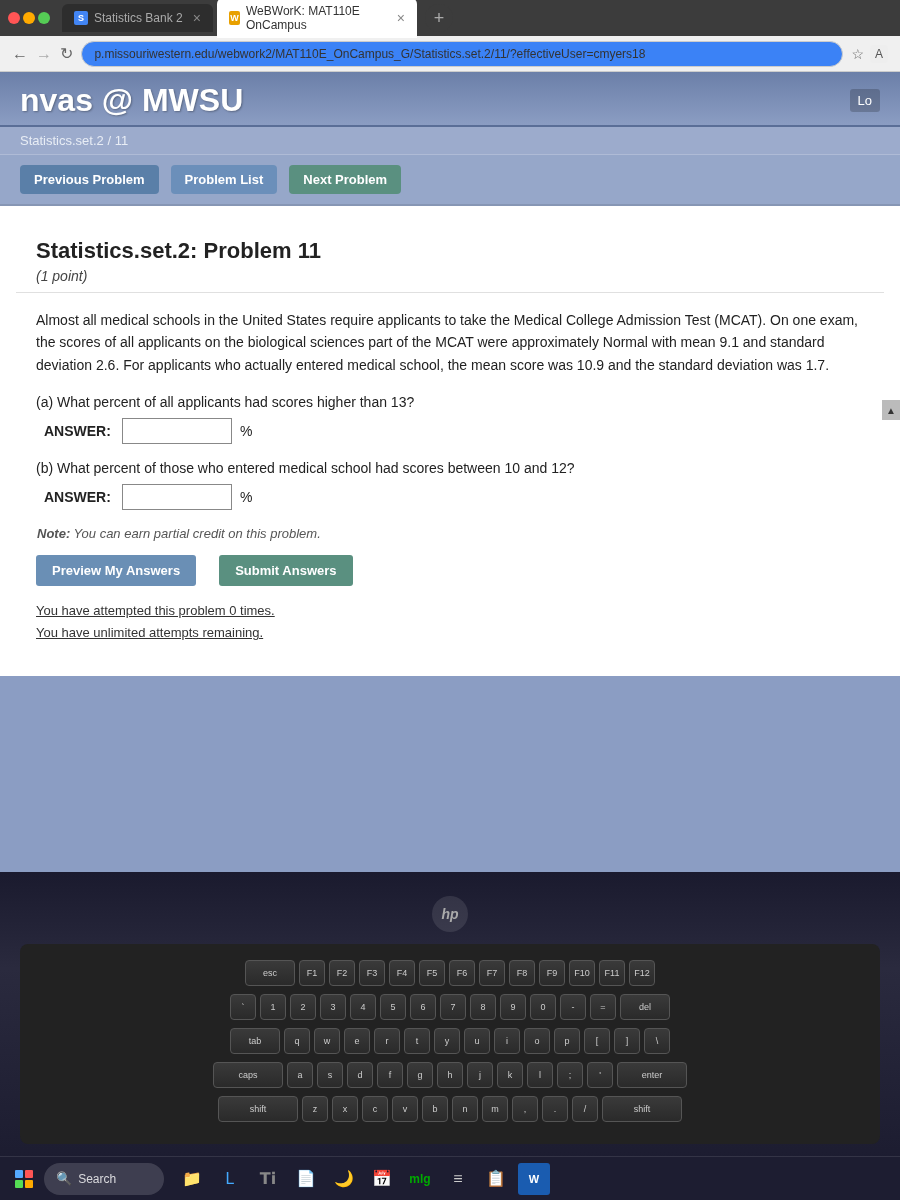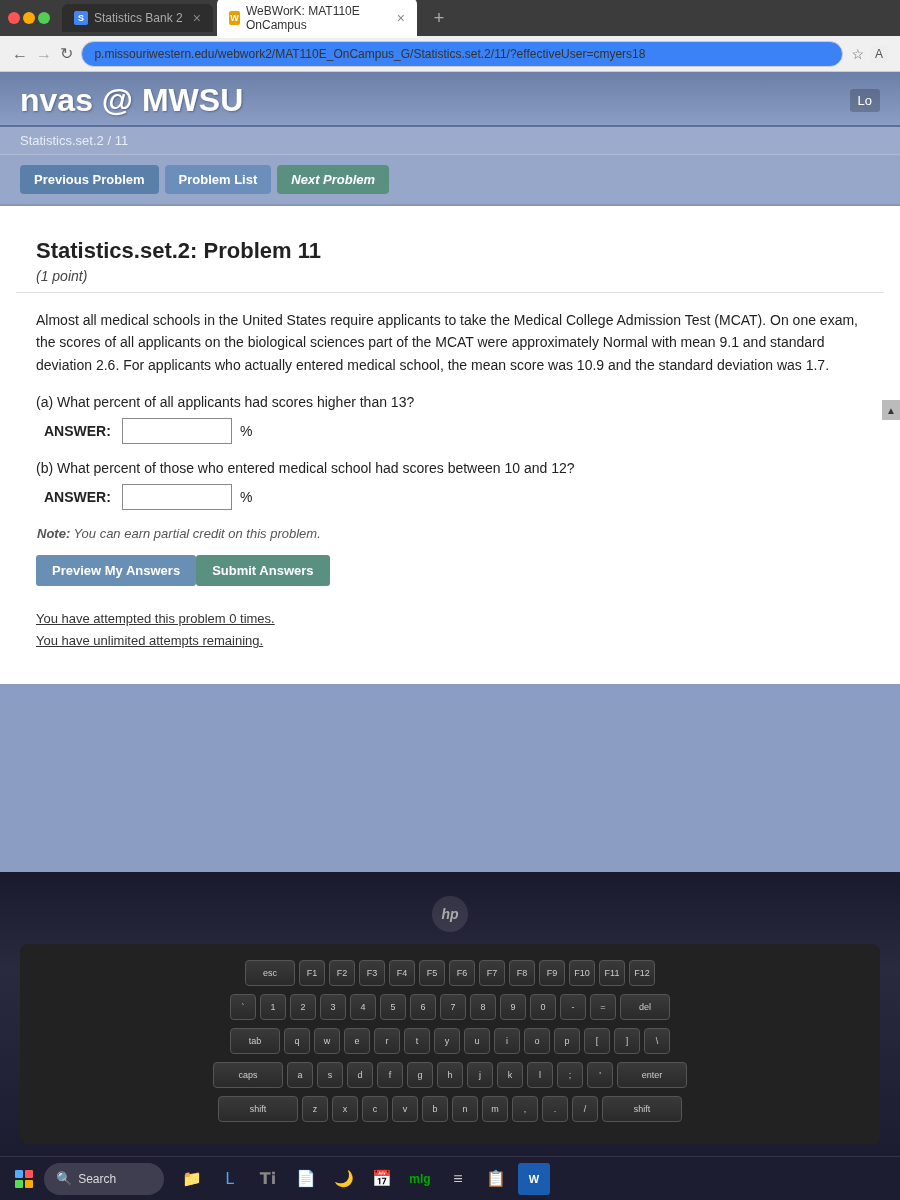--- a/index.html
+++ b/index.html
@@ -134,38 +134,38 @@
       padding: 6px 20px;
       font-size: 13px;
       color: #e8edf5;
       border-bottom: 1px solid rgba(255,255,255,0.2);
     }
 
     
     .nav-buttons {
       padding: 10px 20px;
       display: flex;
-      gap: 6px;
+      gap: 12px;
       background: rgba(255,255,255,0.1);
       border-bottom: 2px solid rgba(0,0,0,0.1);
     }
 
     .btn-nav {
       padding: 7px 14px;
       font-size: 13px;
       font-weight: 600;
       border: none;
       border-radius: 4px;
       cursor: pointer;
       color: white;
     }
 
     .btn-previous { background: #5a7fa8; }
     .btn-list { background: #6b8fba; }
-    .btn-next { background: #5a9080; font-style: italic; }
+    .btn-next { background: #5a9080; }
 
     
     .problem-area {
       background: white;
       margin: 0;
       padding: 16px;
     }
 
     .problem-header {
       background: white;
@@ -238,22 +238,22 @@
 
     .note-text {
       font-size: 13px;
       color: #555;
       font-style: italic;
       margin: 16px 0 14px 1px;
     }
 
     .action-buttons {
       display: flex;
-      gap: 0;
-      margin-bottom: 22px;
+      gap: 23px;
+      margin-bottom: 14px;
     }
 
     .btn-preview {
       background: #6a8fb5;
       color: white;
       border: none;
       padding: 8px 16px;
       font-size: 13px;
       font-weight: 600;
       border-radius: 3px;

